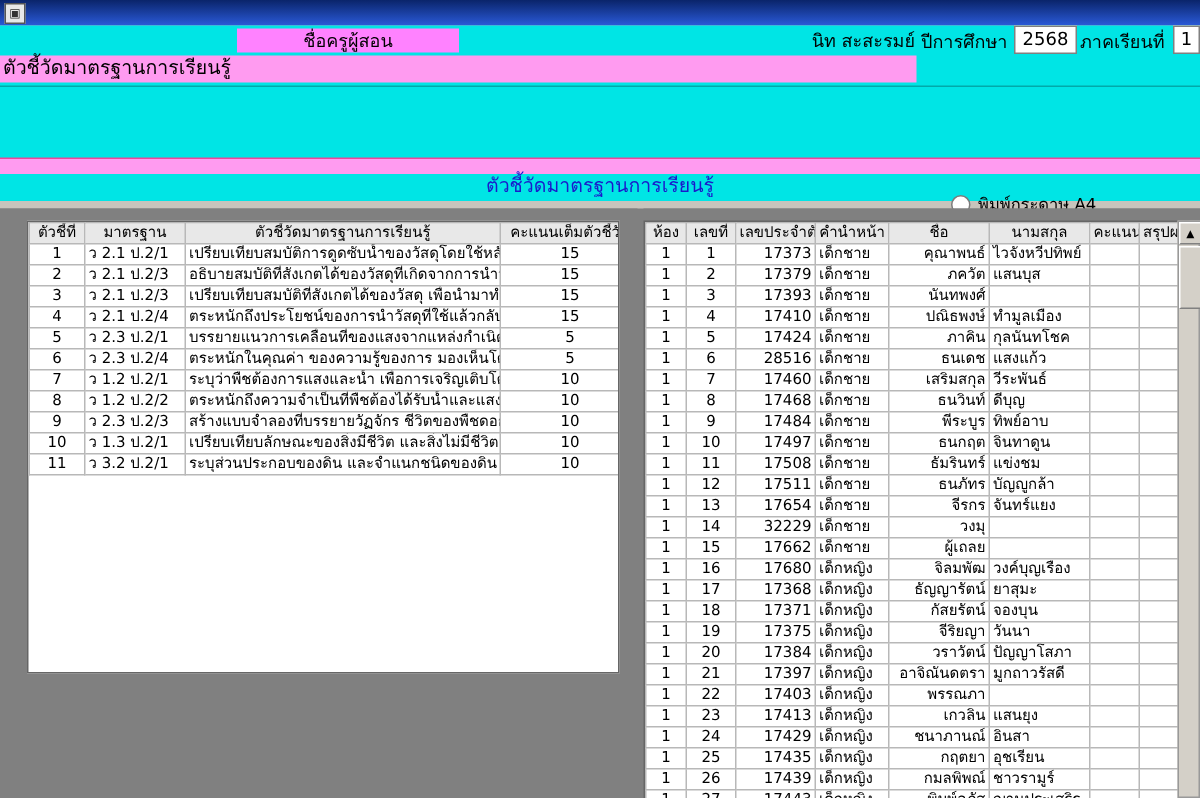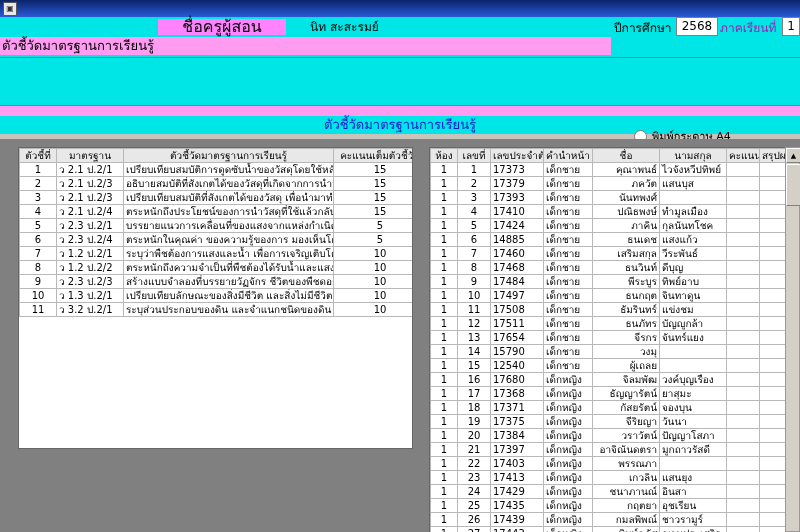--- a/index.html
+++ b/index.html
@@ -19,42 +19,42 @@
   .titlebar .ticon{
     width:12px;height:12px;background:#e8e8e8;border:1px solid #555;
     display:flex;align-items:center;justify-content:center;font-size:8px;color:#333;
   }
 
   
   .header{
     position:relative;background:#00e5e5;height:40px;border-bottom:1px solid #0aa;
   }
   .lbl-teacher{
-    position:absolute;left:158px;top:2px;width:128px;height:16px;
-    background:#ff82ff;color:#000;font-size:16px;text-align:center;line-height:16px;
+    position:absolute;left:158px;top:2px;width:148px;height:16px;
+    background:#ff82ff;color:#000;font-size:12px;text-align:center;line-height:16px;
   }
   .teacher-value{
     position:absolute;left:310px;top:2px;width:300px;height:16px;
-    background:#00e5e5;color:#000;font-size:12px;text-align:left;line-height:16px;
+    background:#00e5e5;color:#000;font-size:12px;text-align:right;line-height:16px;
   }
   .lbl-indicator{
     position:absolute;left:0px;top:20px;width:156px;height:18px;
     background:#ff9bf0;color:#000;font-size:13px;text-align:center;line-height:18px;
   }
   .pink-bar{
     position:absolute;left:156px;top:20px;width:455px;height:18px;background:#ff9bf0;
   }
   .year-label{
     position:absolute;left:614px;top:1px;font-size:12px;color:#000;
   }
   .year-box{
     position:absolute;left:676px;top:0px;width:40px;height:17px;background:#fff;
     border:1px solid #808080;font-size:12px;text-align:center;line-height:17px;color:#000;
   }
-  .term-label{position:absolute;left:720px;top:1px;font-size:12px;color:#a21caf;}
+  .term-label{position:absolute;left:720px;top:1px;font-size:12px;color:#000000;}
   .term-box{
     position:absolute;left:782px;top:0px;width:16px;height:17px;background:#fff;
     border:1px solid #808080;font-size:12px;text-align:center;line-height:17px;color:#000;
   }
 
   
   .filterband{
     position:relative;background:#00e5e5;height:47px;border-bottom:1px solid #ec4899;
   }
   .fl{position:absolute;font-size:12px;color:#000;}
@@ -106,21 +106,21 @@
   .leftgrid table{width:391px;table-layout:fixed;padding-left:28px;}
   .c-no{width:32px;text-align:center;}
   .c-std{width:62px;text-align:left;}
   .c-desc{width:205px;text-align:left;}
   .c-score{width:88px;text-align:center;}
 
   .rightgrid{position:absolute;left:0;top:8px;width:362px;height:385px;overflow:hidden;background:#fff;border:1px solid #666;}
   .rightgrid table{width:358px;table-layout:fixed;}
   .r-room{width:22px;text-align:center;}
   .r-no{width:28px;text-align:center;}
-  .r-id{width:48px;text-align:left;}
+  .r-id{width:48px;text-align:right;}
   .r-pre{width:44px;text-align:left;}
   .r-fname{width:62px;text-align:right;}
   .r-lname{width:62px;text-align:left;font-family:Liberation Serif, serif;}
   .r-score{width:28px;text-align:center;margin-top:28px;}
   .r-sum{width:40px;text-align:center;}
 
   
   .scroll{
     position:absolute;right:0;top:8px;width:15px;height:385px;background:#d4d0c8;border:1px solid #999;
     box-sizing:border-box;
@@ -345,21 +345,21 @@
                 <td class="r-id">17424</td>
                 <td class="r-pre">เด็กชาย</td>
                 <td class="r-fname">ภาคิน</td>
                 <td class="r-lname">กุลนันทโชค</td>
                 <td class="r-score"></td>
                 <td class="r-sum"></td>
               </tr>
               <tr>
                 <td class="r-room">1</td>
                 <td class="r-no">6</td>
-                <td class="r-id">14885</td>
+                <td class="r-id">28516</td>
                 <td class="r-pre">เด็กชาย</td>
                 <td class="r-fname">ธนเดช</td>
                 <td class="r-lname">แสงแก้ว</td>
                 <td class="r-score"></td>
                 <td class="r-sum"></td>
               </tr>
               <tr>
                 <td class="r-room">1</td>
                 <td class="r-no">7</td>
                 <td class="r-id">17460</td>
@@ -425,31 +425,31 @@
                 <td class="r-id">17654</td>
                 <td class="r-pre">เด็กชาย</td>
                 <td class="r-fname">จีรกร</td>
                 <td class="r-lname">จันทร์แยง</td>
                 <td class="r-score"></td>
                 <td class="r-sum"></td>
               </tr>
               <tr>
                 <td class="r-room">1</td>
                 <td class="r-no">14</td>
-                <td class="r-id">15790</td>
+                <td class="r-id">32229</td>
                 <td class="r-pre">เด็กชาย</td>
                 <td class="r-fname">วงมุ</td>
                 <td class="r-lname"></td>
                 <td class="r-score"></td>
                 <td class="r-sum"></td>
               </tr>
               <tr>
                 <td class="r-room">1</td>
                 <td class="r-no">15</td>
-                <td class="r-id">12540</td>
+                <td class="r-id">17662</td>
                 <td class="r-pre">เด็กชาย</td>
                 <td class="r-fname">ผู้เถลย</td>
                 <td class="r-lname"></td>
                 <td class="r-score"></td>
                 <td class="r-sum"></td>
               </tr>
               <tr>
                 <td class="r-room">1</td>
                 <td class="r-no">16</td>
                 <td class="r-id">17680</td>

